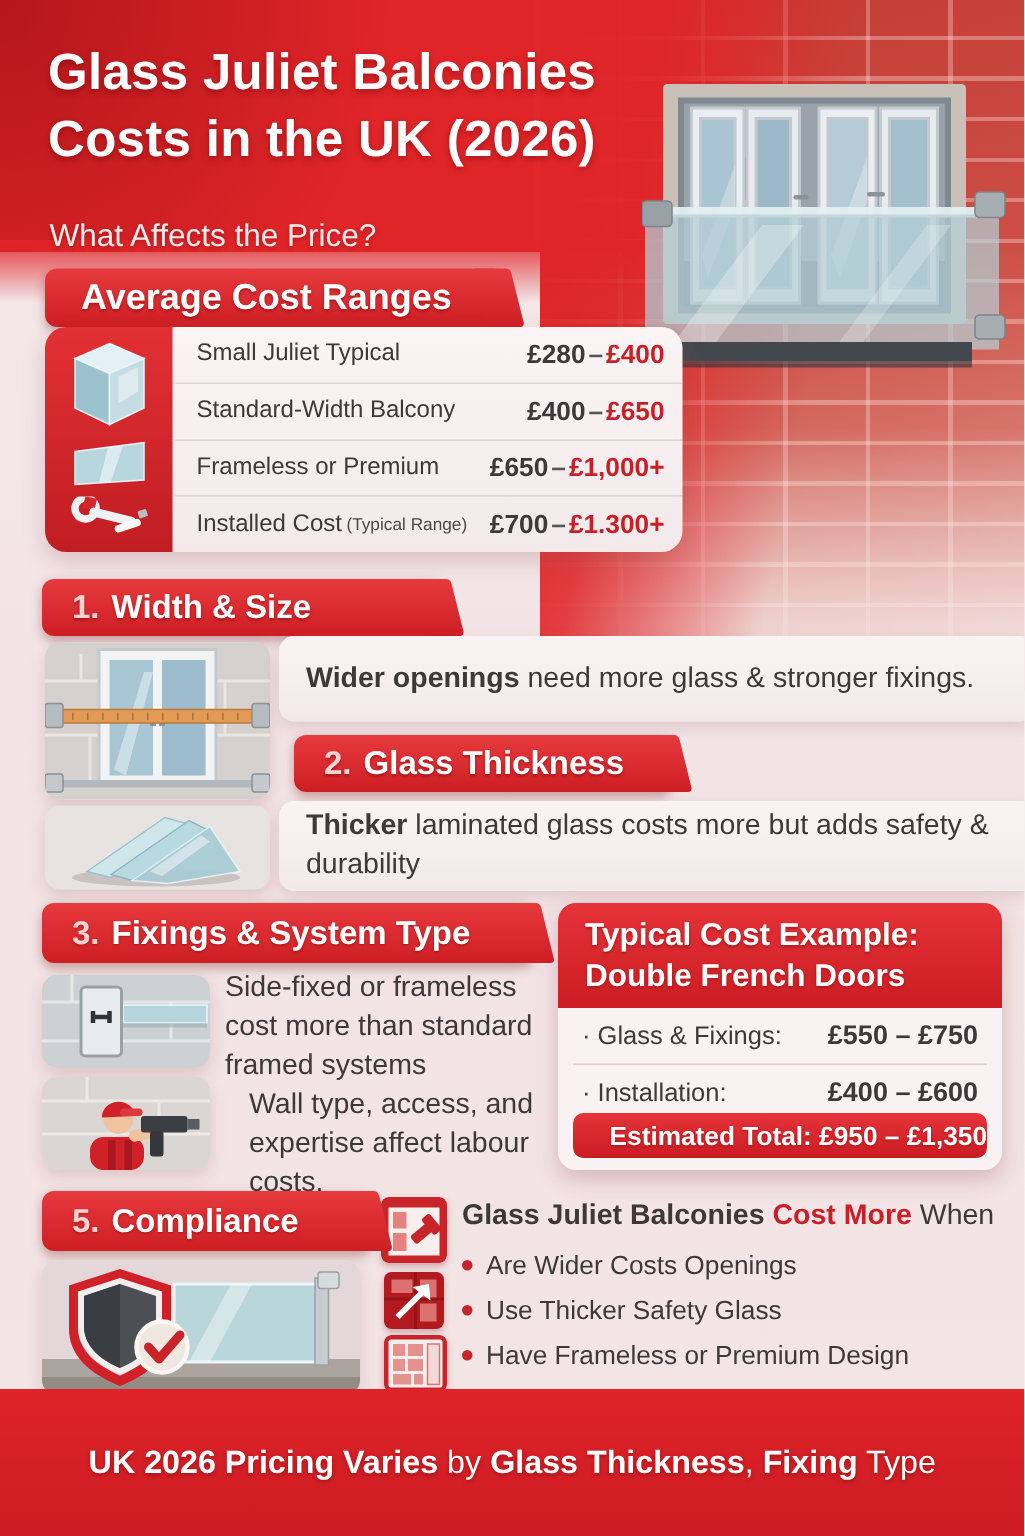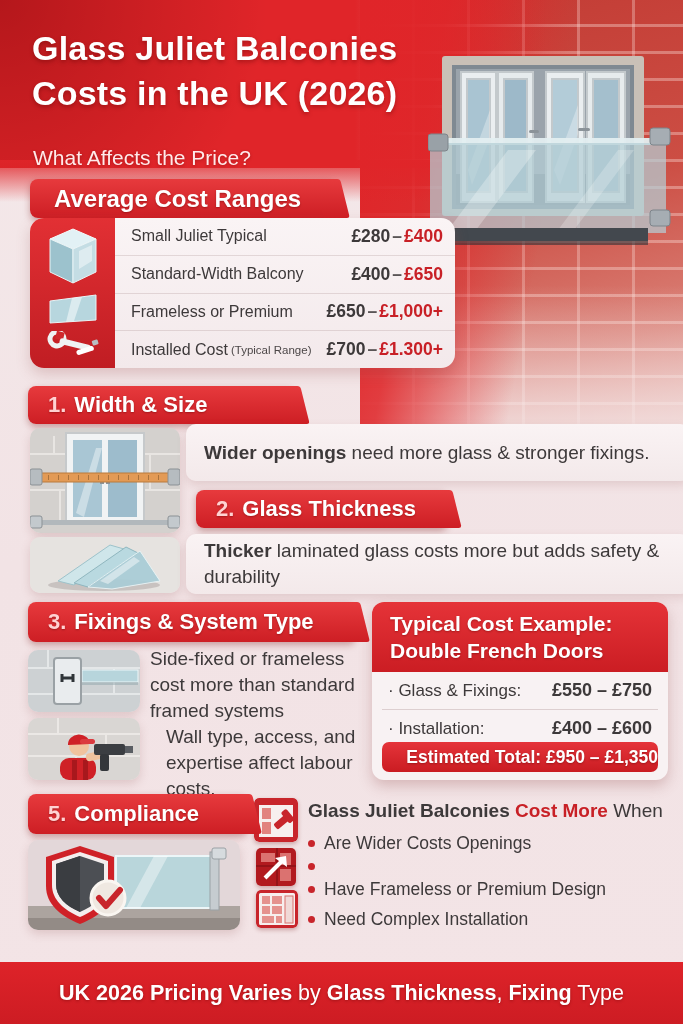--- a/index.html
+++ b/index.html
@@ -79,21 +79,21 @@
      display:flex;align-items:center;justify-content:flex-end;text-shadow:0 1px 2px rgba(90,0,0,.4);}
 
   
   .headline{font-size:19px;white-space:nowrap;}
   .bullet{display:flex;align-items:center;margin-bottom:9px;}
   .bullet .dot{width:7px;height:7px;border-radius:50%;background:#c8252b;margin-right:9px;flex:none;}
   .bullet .txt{font-size:17.5px;color:#3d393a;white-space:nowrap;}
   .mini-icon{border-radius:5px;box-shadow:0 2px 4px rgba(120,20,20,.3);}
 
   
-  .footer{left:0;bottom:0;width:100%;height:62px;
+  .footer{left:0;bottom:0;width:100%;height:98px;
      background:linear-gradient(180deg,#de2329,#cd1c23);color:#fff;
      display:flex;flex-direction:row;align-items:center;justify-content:center;
      font-size:21.5px;line-height:31px;text-shadow:0 1px 3px rgba(90,0,0,.4);}
   .footer .chk{font-size:25px;margin-left:8px;vertical-align:-2px;}
 </style>
 </head>
 <body>
 
 <div class="page">
 
@@ -374,20 +374,21 @@
     <b class="b red">Cost More</b>
     <span class="dark">When</span>
   </div>
   <div class="abs" style="left:308px;top:833px;">
     <div class="bullet">
       <span class="dot"></span>
       <span class="txt">Are Wider Costs Openings</span>
     </div>
     <div class="bullet">
       <span class="dot"></span>
+      <span class="txt">Use Thicker Safety Glass</span>
     </div>
     <div class="bullet">
       <span class="dot"></span>
       <span class="txt">Have Frameless or Premium Design</span>
     </div>
     <div class="bullet">
       <span class="dot"></span>
       <span class="txt">Need Complex Installation</span>
     </div>
   </div>

